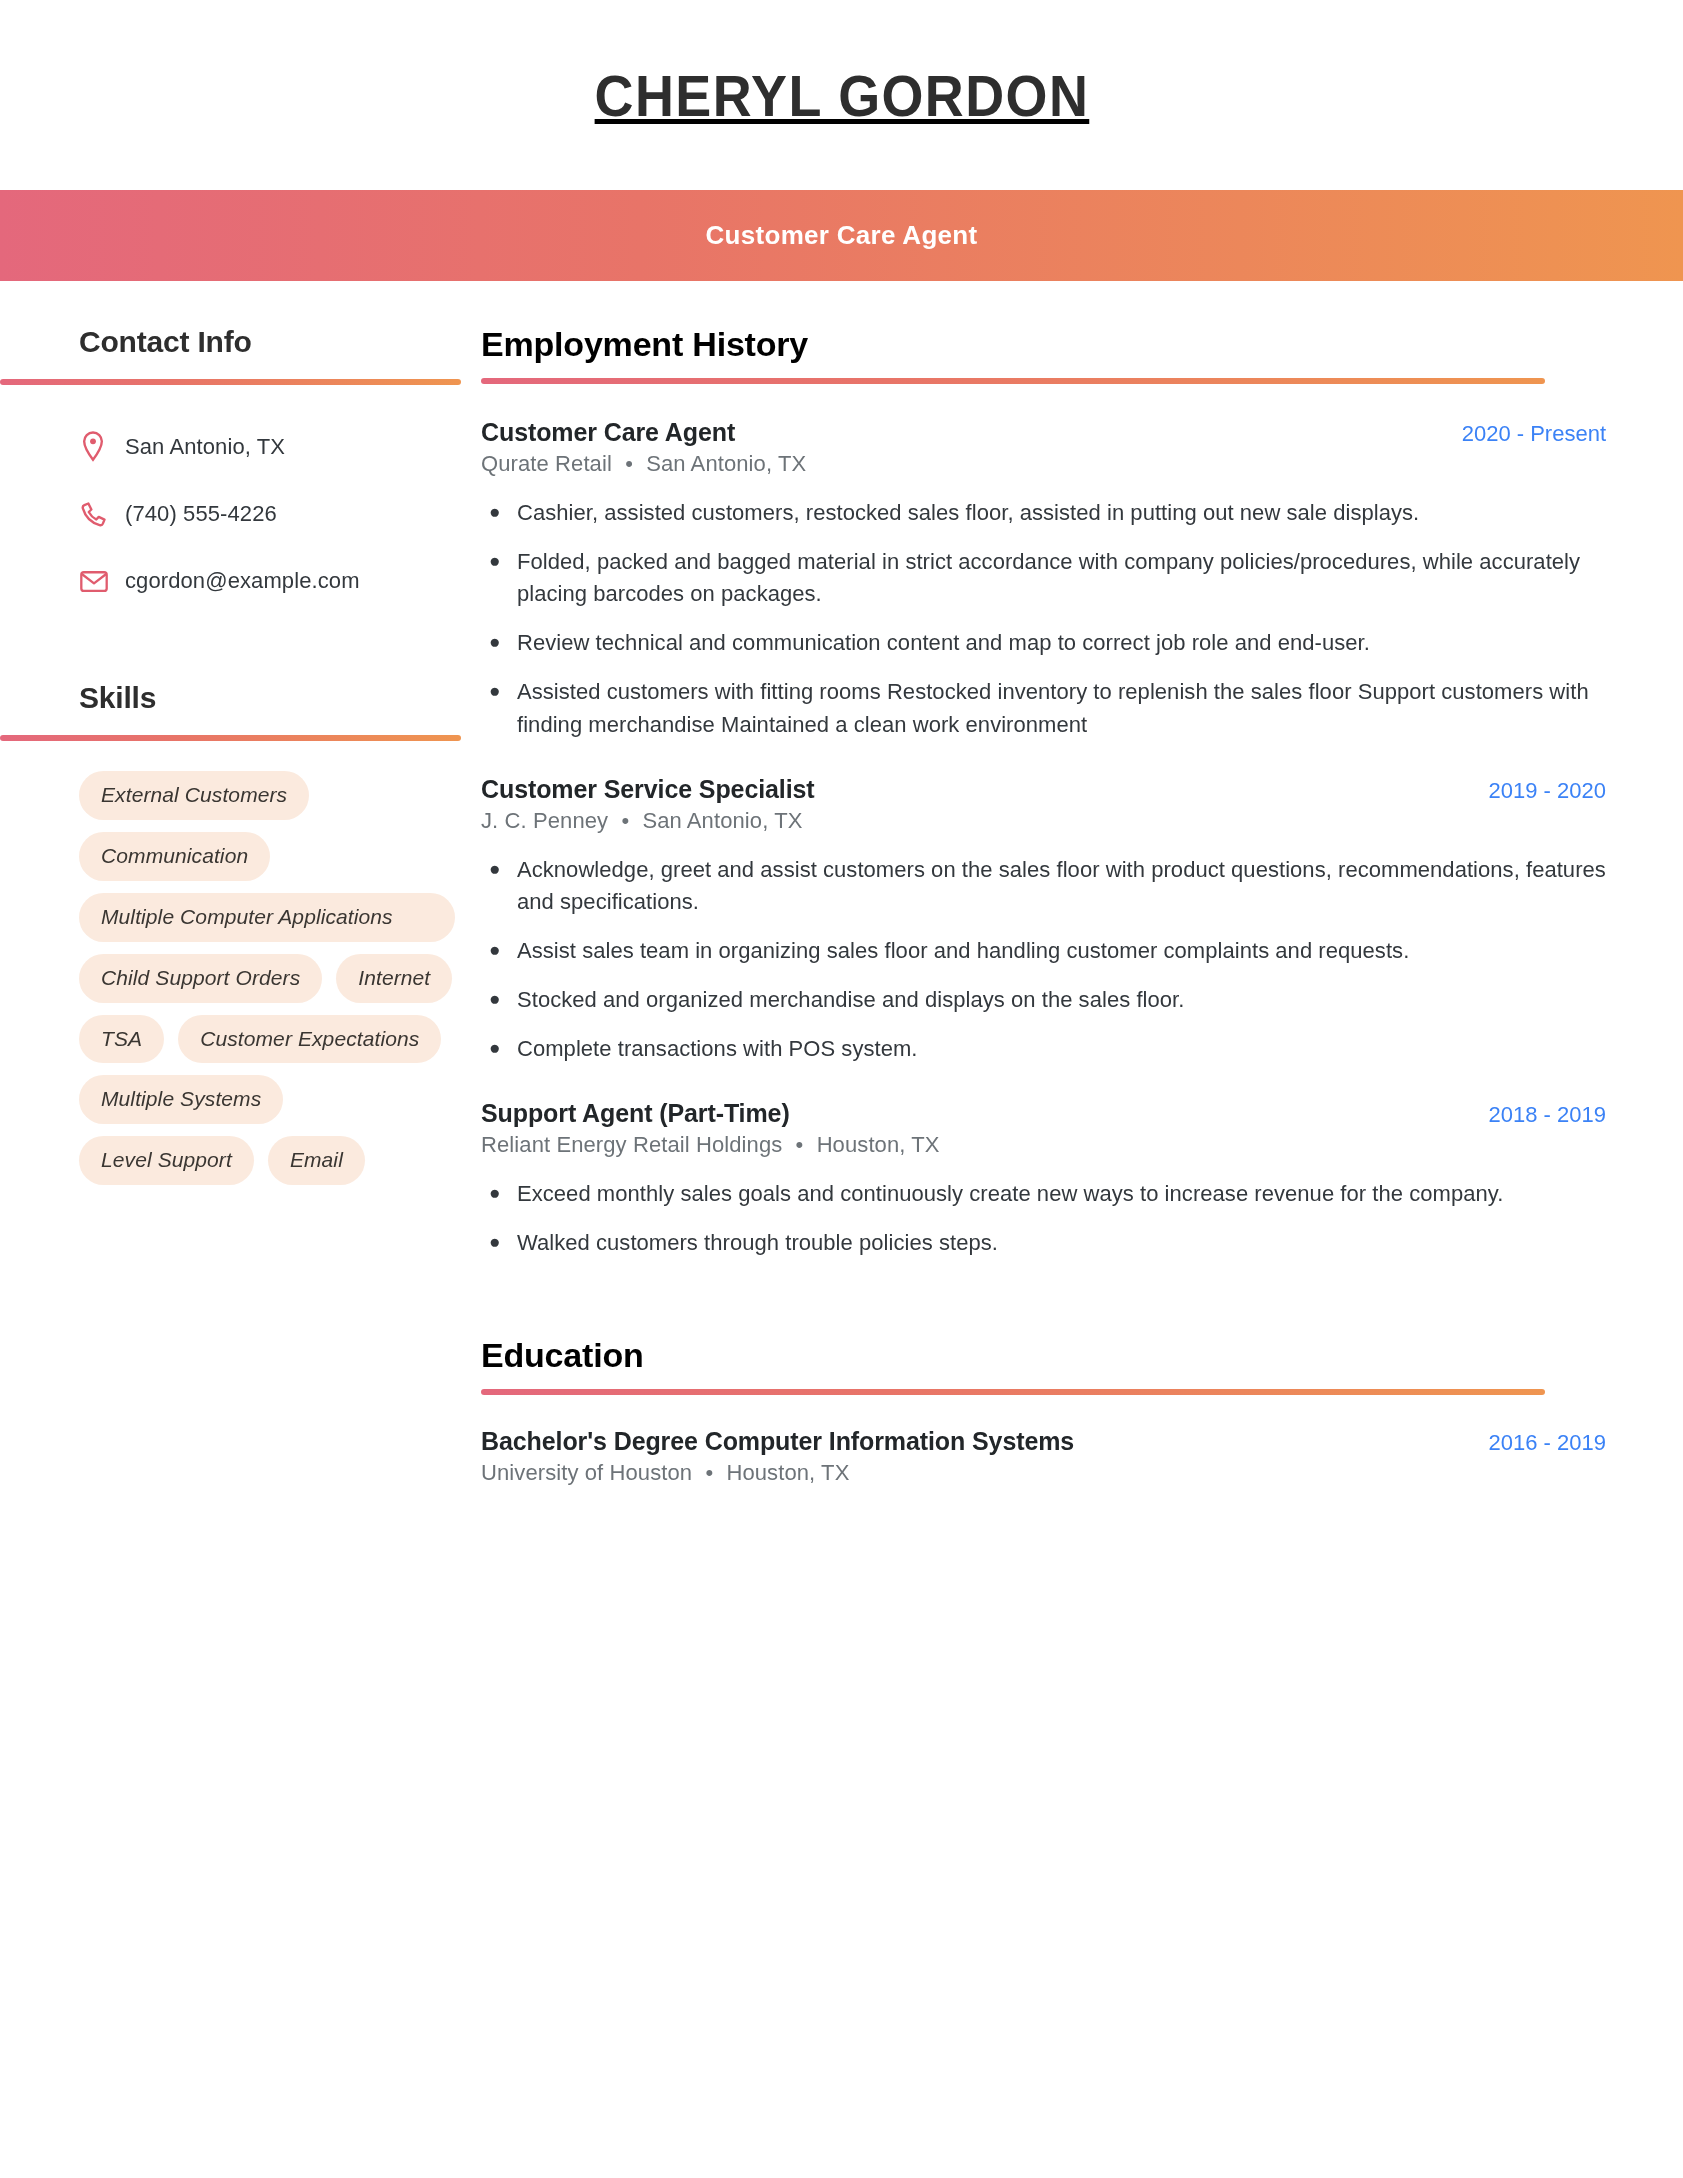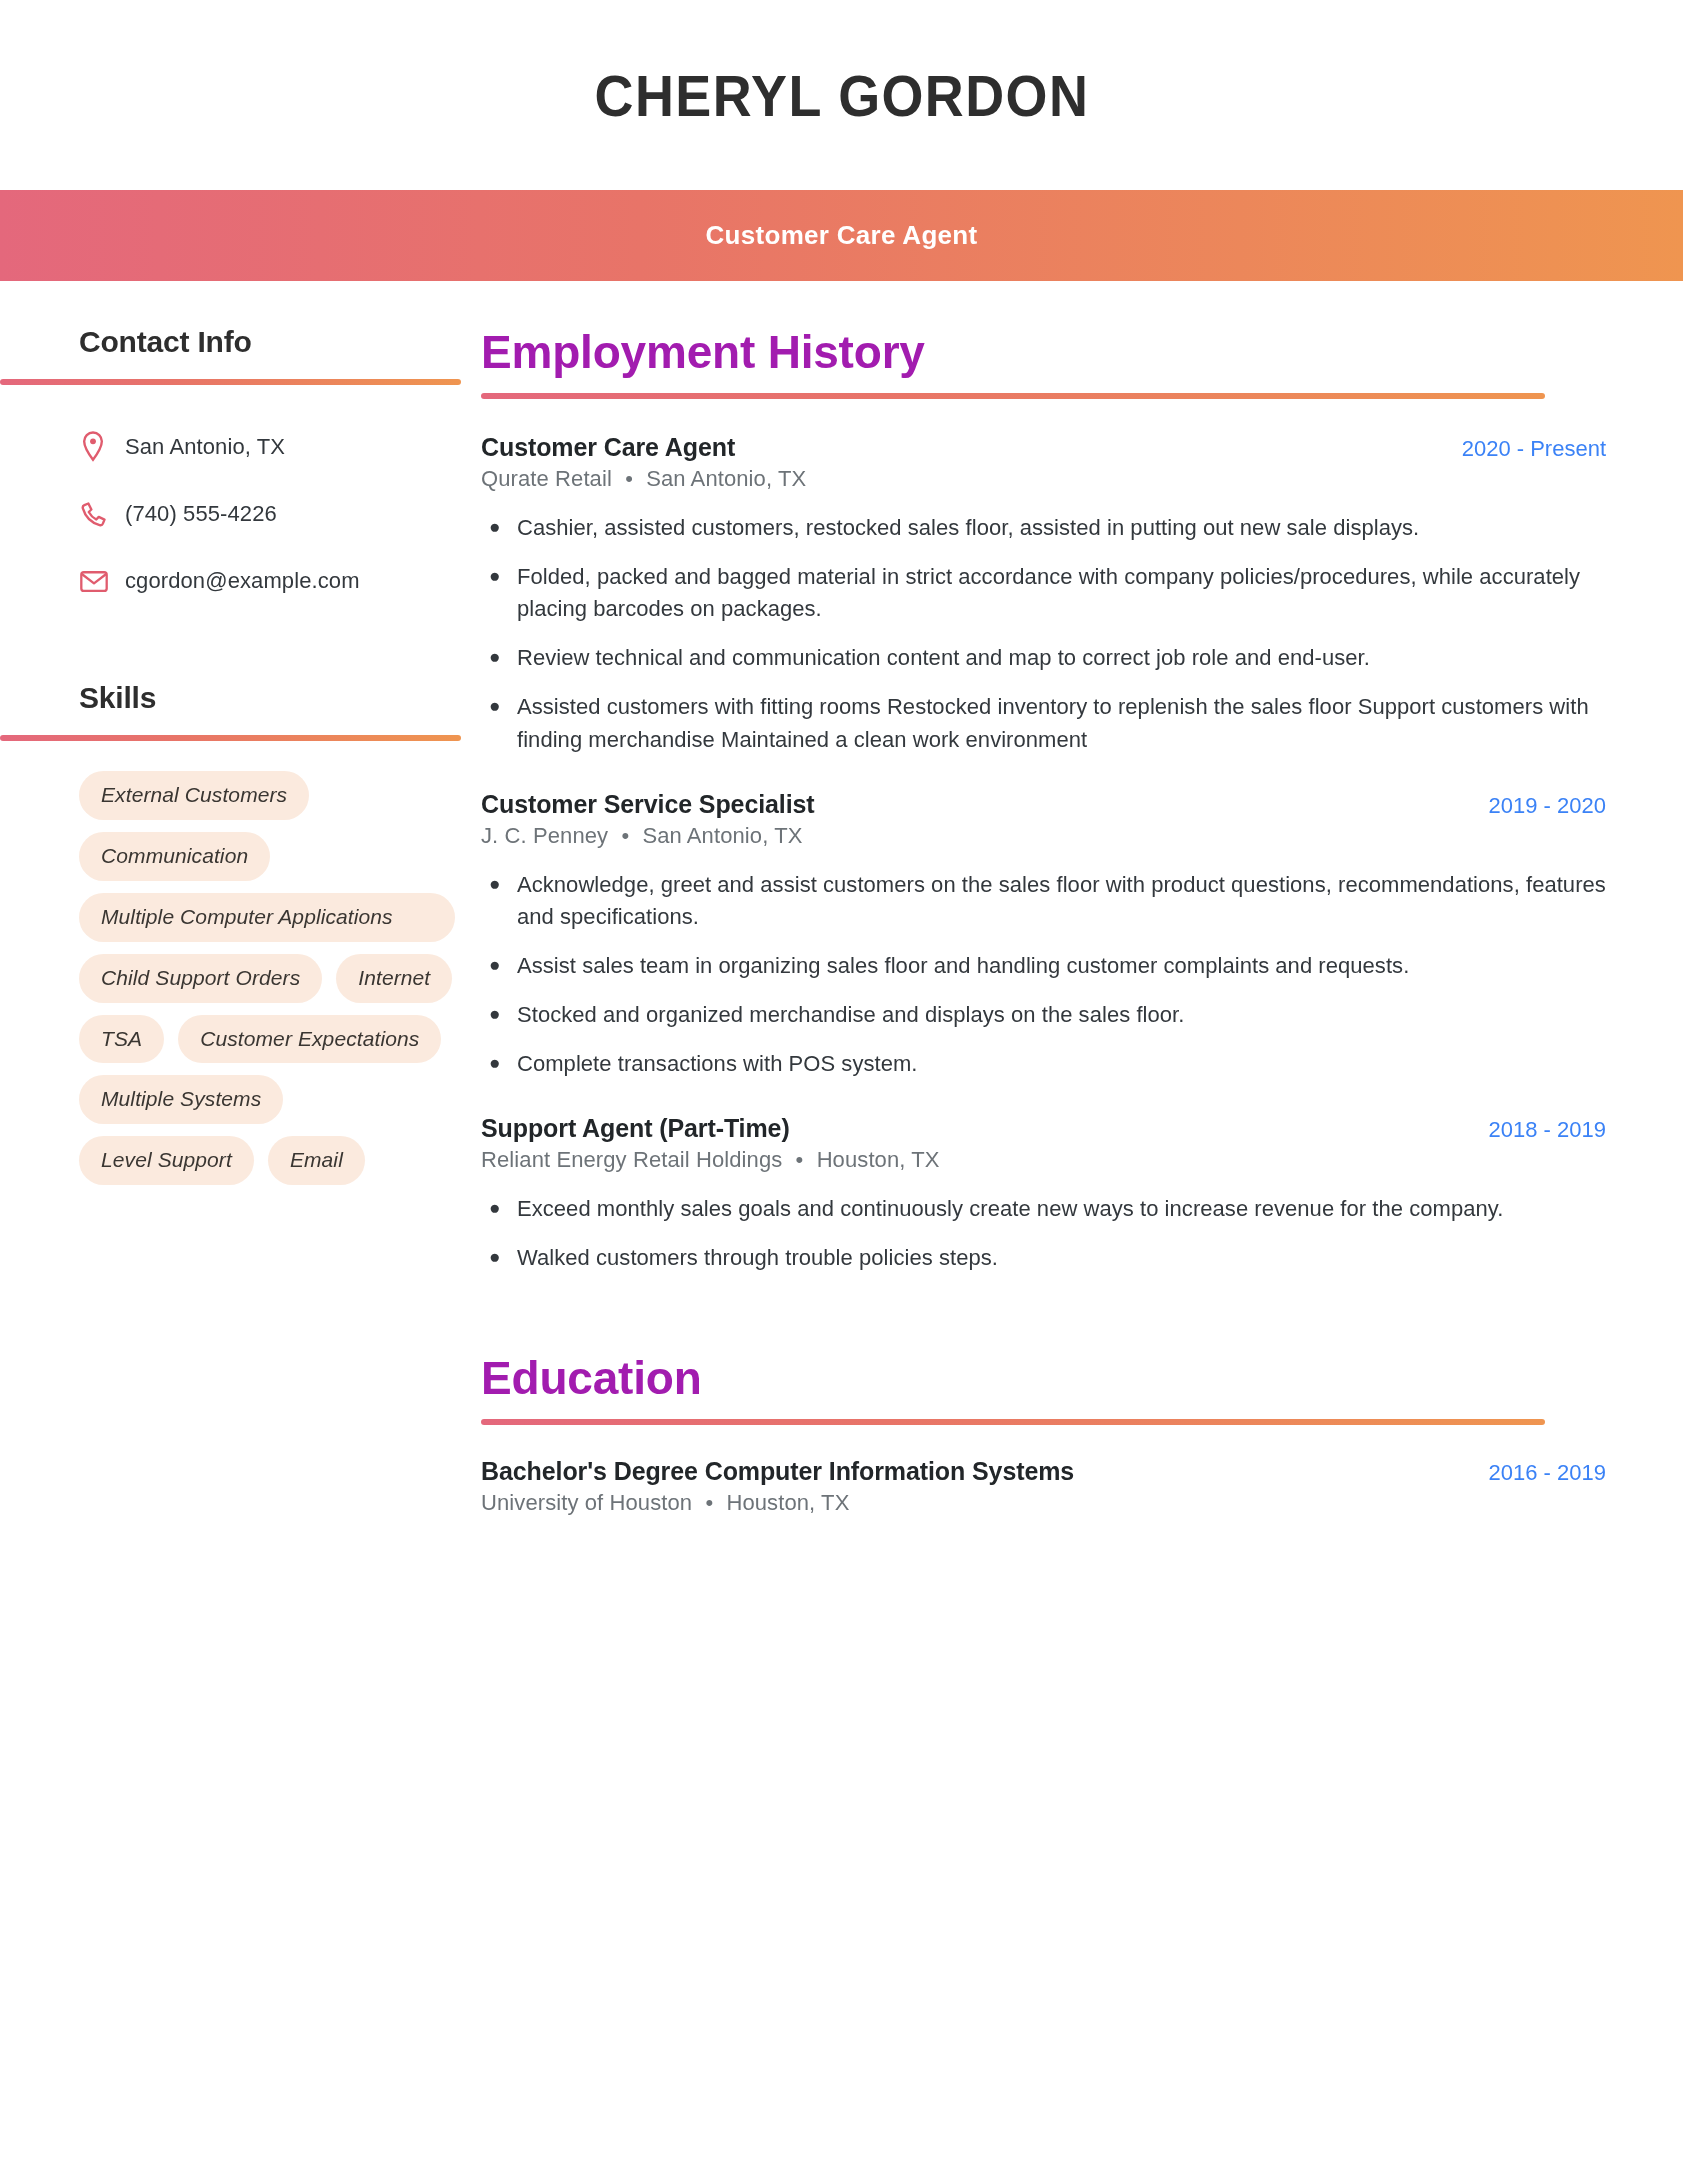--- a/index.html
+++ b/index.html
@@ -19,20 +19,21 @@
     overflow: hidden;
   }
 
   
   .header-name-wrap {
     height: 190px;
     display: flex;
     align-items: center;
     justify-content: center;
     background: #ffffff;
+    text-decoration: underline;
   }
   .header-name {
     font-size: 58px;
     font-weight: 700;
     letter-spacing: 1.5px;
     color: #2e2e2e;
     font-family: "Liberation Sans Narrow", "Liberation Sans", sans-serif;
     transform: scaleX(0.93);
     white-space: nowrap;
   }
@@ -132,23 +133,23 @@
   .skill-tag.wide { width: 100%; }
 
   
   .main {
     flex: 1 1 auto;
     padding-left: 18px;
     padding-right: 77px;
   }
 
   .main-heading {
-    font-size: 46px;
-    font-weight: 700;
-    color: #a21caf;
+    font-size: 34px;
+    font-weight: 700;
+    color: #000000;
     letter-spacing: -0.2px;
   }
 
   .entry { margin-top: 34px; }
   .entry-top {
     display: flex;
     align-items: baseline;
     justify-content: space-between;
   }
   .entry-title {

